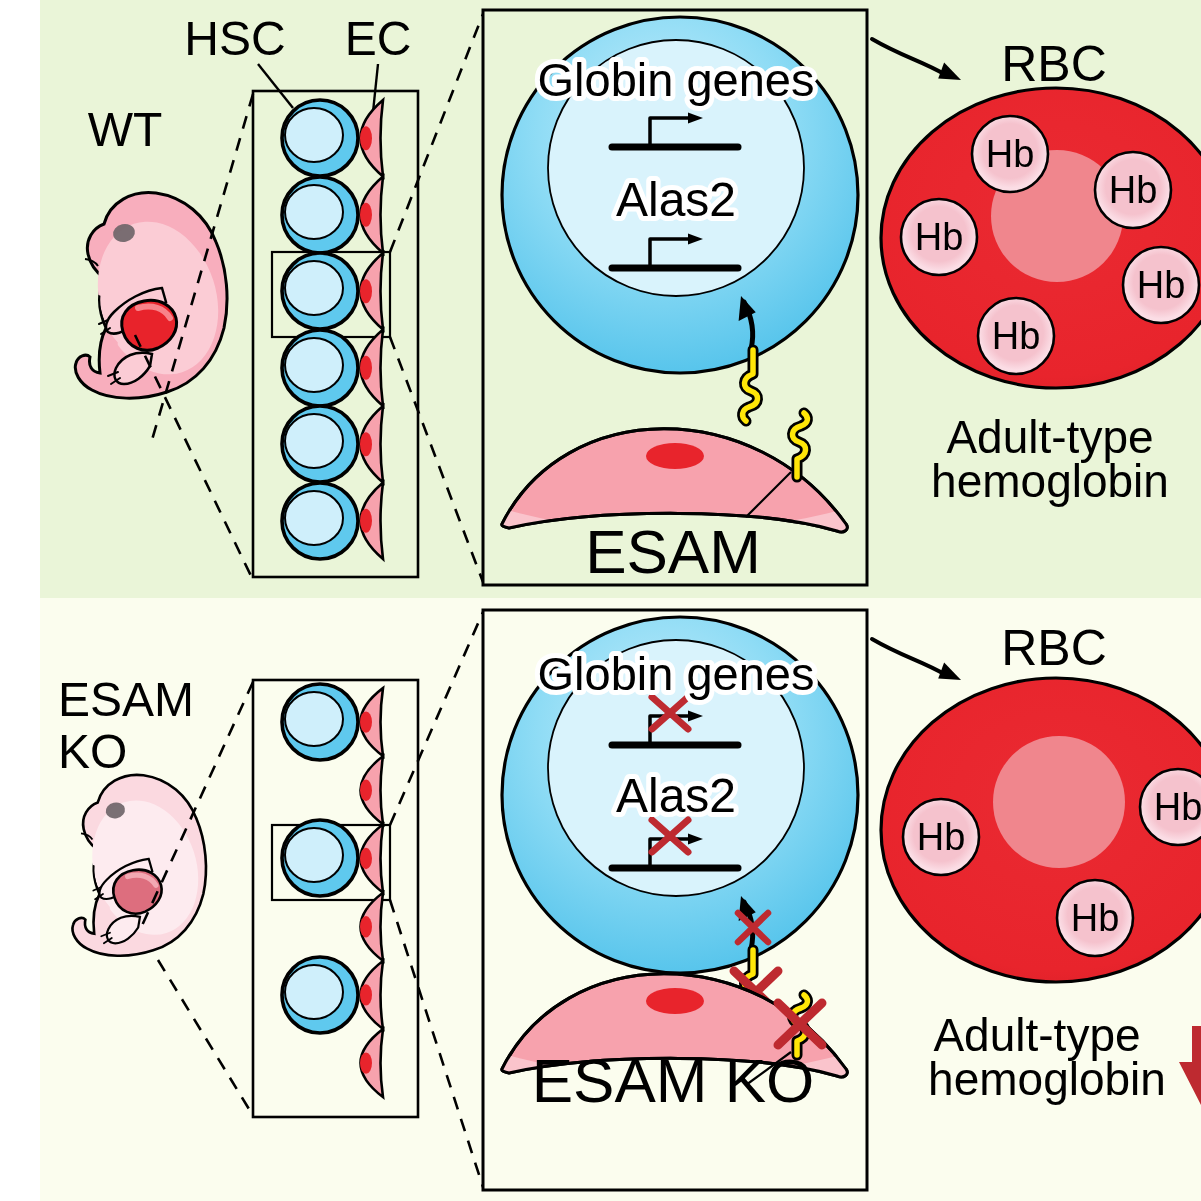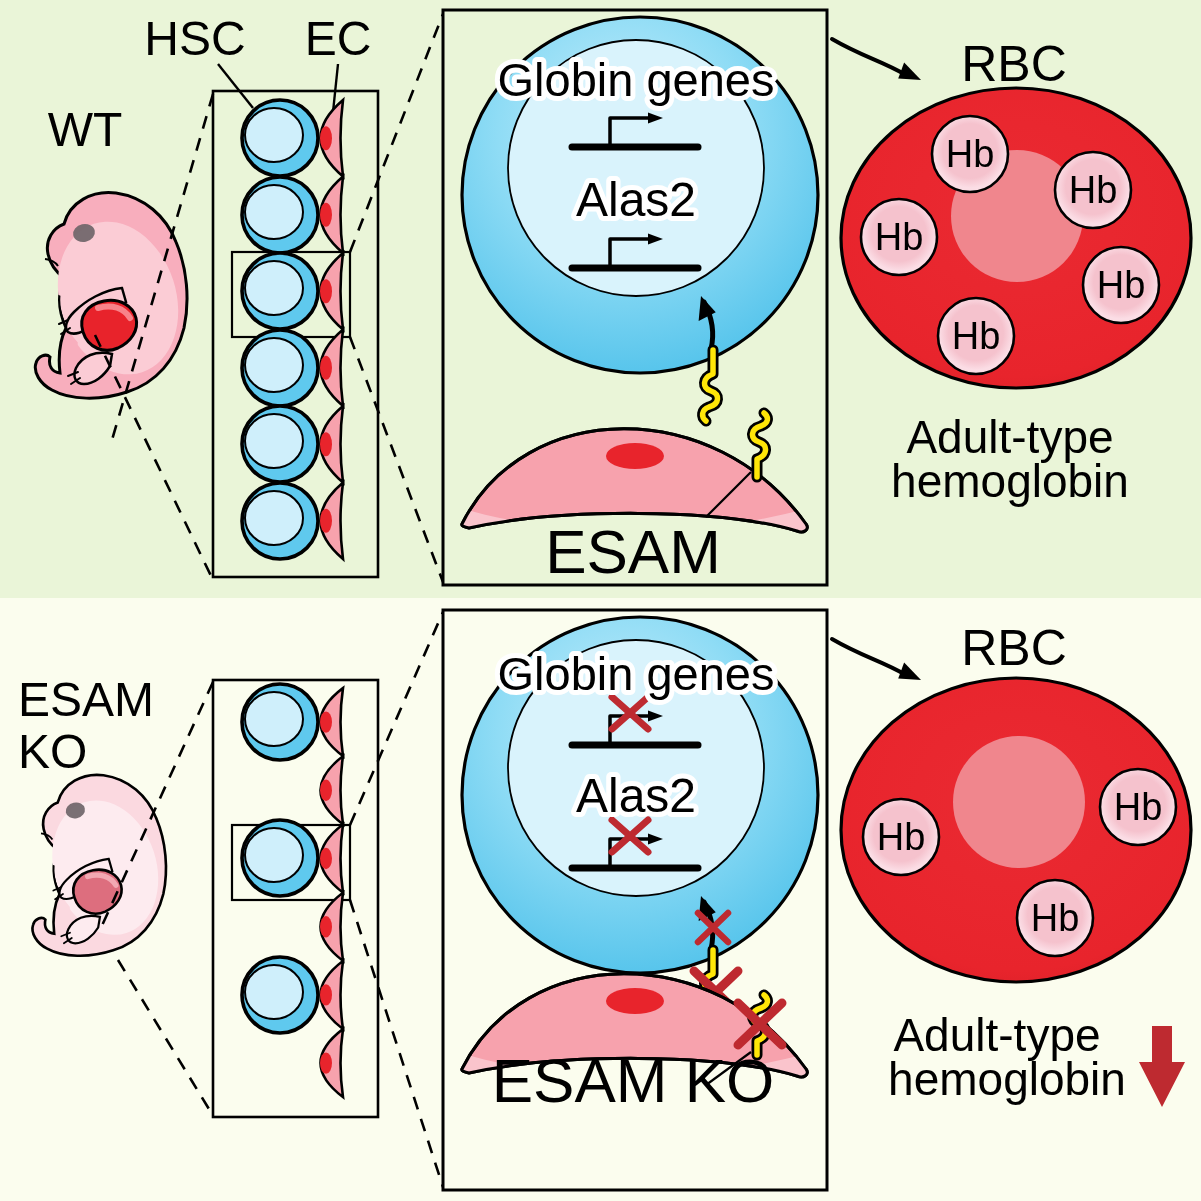--- a/index.html
+++ b/index.html
@@ -1,16 +1,16 @@
 <!DOCTYPE html>
 <html><head>
 <meta charset="utf-8">
 <style>
   html,body { margin:0; padding:0; background:#ffffff; }
-  #stage { width:973px; height:1201px; position:relative; }
+  #stage { width:973px; height:1201px; position:relative;margin-left:40px; }
   svg { display:block; }
   text { font-family:"Liberation Sans","DejaVu Sans",sans-serif; fill:#000; }
   .outl { stroke:#fff; stroke-width:10; paint-order:stroke; stroke-linejoin:round; }
   .dash { stroke:#000; stroke-width:2.6; stroke-dasharray:13 10; fill:none; }
   .thin { stroke:#000; stroke-width:2.4; fill:none; }
   .boxline { fill:none; stroke:#000; }
   .geneline { stroke:#000; stroke-width:7; fill:none; stroke-linecap:round; }
   .prom { stroke:#000; stroke-width:3.5; fill:none; stroke-linejoin:round; }
   .sigarrow { stroke:#000; stroke-width:5; fill:none; stroke-linecap:round; }
   .rbcarrow { stroke:#000; stroke-width:4; fill:none; stroke-linecap:round; }

